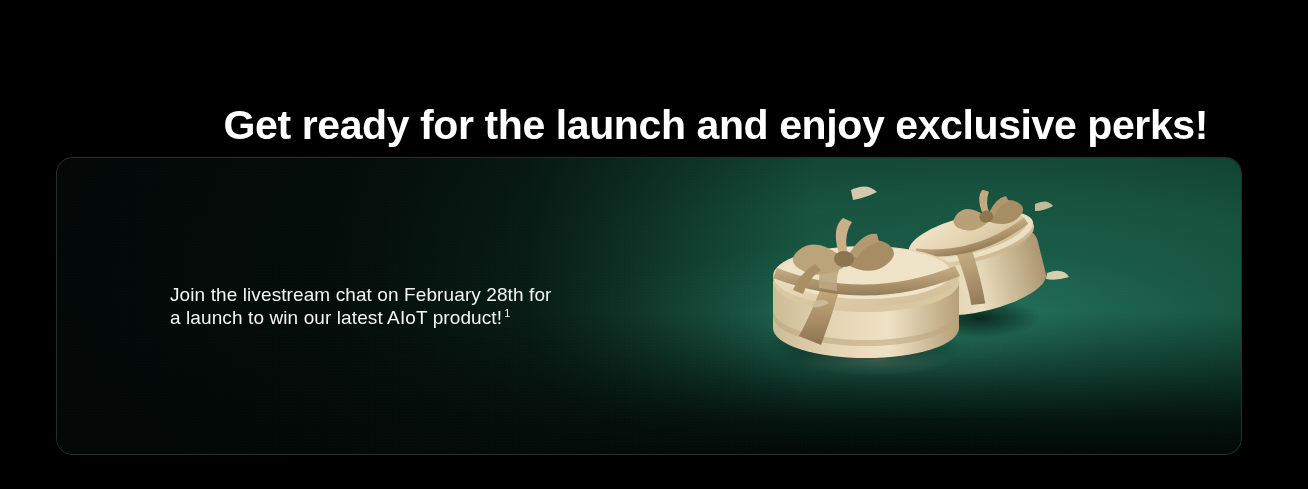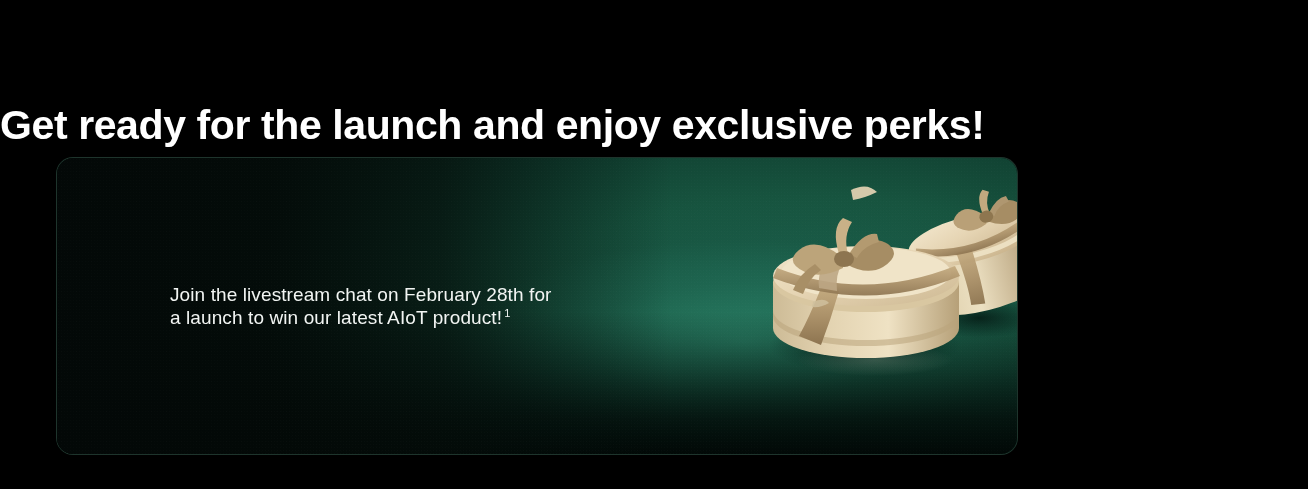--- a/index.html
+++ b/index.html
@@ -12,37 +12,37 @@
     height: 489px;
     overflow: hidden;
     font-family: "Liberation Sans", sans-serif;
     position: relative;
   }
 
   
   .promo-heading {
     position: absolute;
     top: 70px;
-    left: 0;
+    left: 12px;
     width: 1196px;
-    text-align: left;
+    text-align: right;
     color: #ffffff;
     font-size: 41px;
     font-weight: bold;
     letter-spacing: -0.4px;
     line-height: 56px;
     white-space: nowrap;
   }
 
   
   .perk-card {
     position: absolute;
     left: 56px;
     top: 157px;
-    width: 962px;
+    width: 1186px;
     height: 298px;
     border-radius: 17px;
     border: 1px solid rgba(120, 190, 165, 0.22);
     box-sizing: border-box;
     overflow: hidden;
     background-color: #060d0b;
   }
 
   
   .card-bg,

